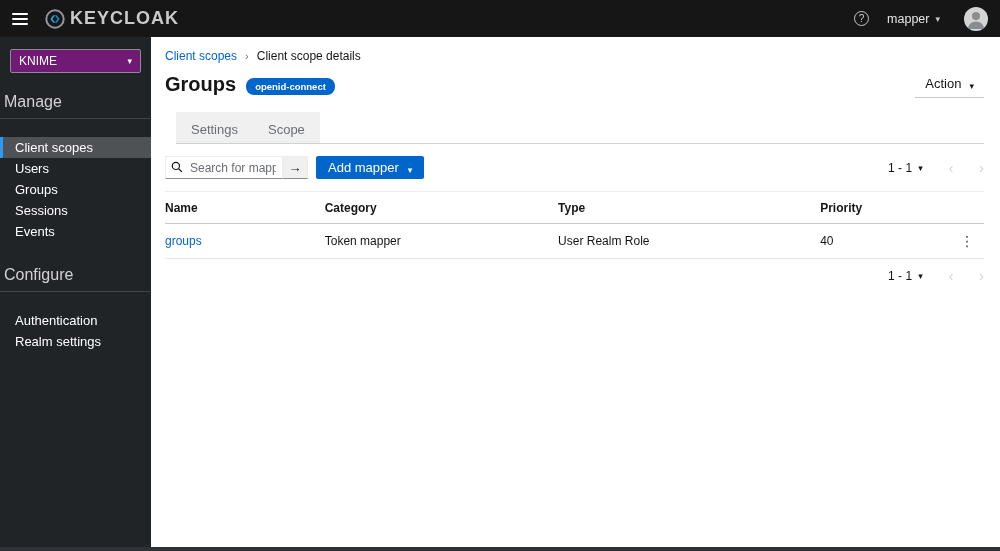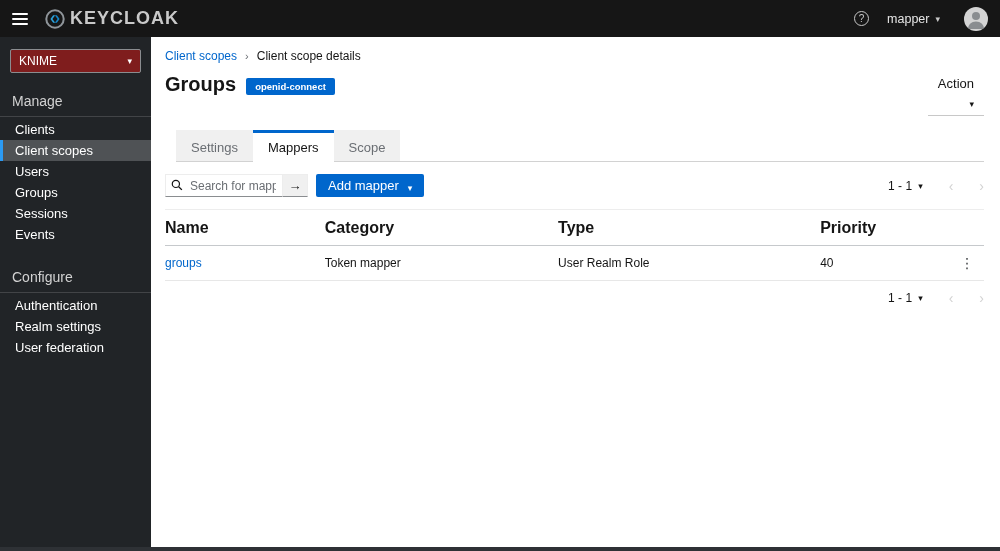--- a/index.html
+++ b/index.html
@@ -21,44 +21,44 @@
   .caret { font-size:9px; color:#c8c8c8; }
   .avatar { width:24px; height:24px; border-radius:50%; background:#d4d4d4;
     display:flex; align-items:flex-end; justify-content:center; overflow:hidden; margin-left:6px; }
 
   
   .app { display:flex; height:510px; }
   .bottom-edge { height:4px; background:#2e3135; }
 
   
   .sidebar { width:151px; background:#212427; color:#fff; flex:none; padding-top:12px; }
-  .realm-select { margin:0 10px 14px 10px; height:24px; background:#7f1d1d;
+  .realm-select { margin:0 10px 14px 10px; height:24px; background:#701a75;
     border:1px solid #8a8d90; border-radius:2px; color:#fff; font-size:12px;
     display:flex; align-items:center; padding:0 8px; cursor:pointer; }
   .realm-select .caret { margin-left:auto; color:#fff; }
-  .nav-section-title { font-size:14px; color:#d2d2d2; padding:6px 12px 7px;
-    border-bottom:1px solid rgba(255,255,255,0.15); margin-bottom:2px; }
+  .nav-section-title { font-size:16px; color:#d2d2d2; padding:6px 4px 7px;
+    border-bottom:1px solid rgba(255,255,255,0.15); margin-bottom:18px; }
   .nav-item { font-size:13px; color:#fff; padding:4px 12px; height:21px; line-height:14px;
     cursor:pointer; border-left:3px solid transparent; }
   .nav-item.selected { background:#4f5255; border-left:3px solid #2b9af3; }
   .nav-gap { height:18px; }
 
   
   .main { flex:1; background:#fff; padding:12px 16px 0 14px; }
   .breadcrumb { font-size:12px; display:flex; align-items:center; gap:8px; }
   .breadcrumb a { color:#0066cc; text-decoration:none; cursor:pointer; }
   .crumb-sep { color:#6a6e73; font-size:11px; }
   .crumb-current { color:#151515; }
 
   .title-row { display:flex; align-items:flex-start; margin-top:10px; }
   .page-title { font-size:20px; font-weight:600; color:#151515; }
   .proto-badge { background:#0066cc; color:#fff; font-size:9.5px; font-weight:bold;
-    border-radius:2px; padding:3px 9px; margin-left:10px; margin-top:5px; display:inline-block; }
+    border-radius:8px; padding:3px 9px; margin-left:10px; margin-top:5px; display:inline-block; }
   .action-dd { margin-left:auto; font-size:13px; color:#151515; cursor:pointer;
-    padding:3px 10px 6px; border-bottom:1px solid #c8c8c8; display:flex; align-items:flex-end; gap:8px;flex-direction:column; }
+    padding:3px 10px 6px; border-bottom:1px solid #c8c8c8; display:flex; align-items:flex-end; gap:8px; }
   .action-dd .caret { color:#151515; }
 
   
   .tabs { display:flex; margin-top:14px; margin-left:11px; border-bottom:1px solid #d2d2d2;align-items:center; }
   .tab { font-size:13px; padding:7px 15px 6px; background:#f0f0f0; color:#6a6e73;
     cursor:pointer; border-top:3px solid transparent; }
   .tab.active { background:#fff; color:#151515; border-top:3px solid #0066cc;
     margin-bottom:-1px; border-bottom:1px solid #fff; font-weight:400; }
 
   
@@ -78,21 +78,21 @@
   .add-btn .caret { color:#fff; }
 
   .pagination { margin-left:auto; display:flex; align-items:center; font-size:12px; color:#151515; }
   .page-range { display:flex; align-items:center; gap:6px; cursor:pointer; }
   .page-range .caret { color:#151515; }
   .pg-btn { border:none; background:none; color:#d2d2d2; font-size:14px; cursor:default;
     margin-left:26px; font-family:"Liberation Sans", sans-serif; }
 
   
   table { width:100%; border-collapse:collapse; margin-top:12px; border-top:1px solid #ededed; }
-  th { text-align:left; font-size:16px; font-weight:bold; color:#151515;
+  th { text-align:left; font-size:12px; font-weight:bold; color:#151515;
     padding:9px 0 8px; border-bottom:1px solid #c6c9cc; }
   td { font-size:12px; color:#151515; padding:9px 0; border-bottom:1px solid #e7e7e7; }
   td a { color:#0066cc; text-decoration:none; cursor:pointer; }
   .kebab { font-size:14px; color:#3c3f42; text-align:right; padding-right:10px; cursor:pointer;
     letter-spacing:0; background:none; border:none; width:100%; font-family:"Liberation Sans", sans-serif; }
   .foot-pg { margin-top:9px; display:flex; }
 </style>
 </head>
 <body>
 
@@ -127,33 +127,31 @@
 
 <div class="app">
 
   <nav class="sidebar">
     <div class="realm-select">
       <span>KNIME</span>
       <span class="caret">▾</span>
     </div>
 
     <div class="nav-section-title">Manage</div>
-    <div class="nav-item">Clients</div>
     <div class="nav-item selected">Client scopes</div>
     <div class="nav-item">Users</div>
     <div class="nav-item">Groups</div>
     <div class="nav-item">Sessions</div>
     <div class="nav-item">Events</div>
 
     <div class="nav-gap"></div>
 
     <div class="nav-section-title">Configure</div>
     <div class="nav-item">Authentication</div>
     <div class="nav-item">Realm settings</div>
-    <div class="nav-item">User federation</div>
   </nav>
 
   <main class="main">
 
     <div class="breadcrumb">
       <a>Client scopes</a>
       <span class="crumb-sep">›</span>
       <span class="crumb-current">Client scope details</span>
     </div>
 
@@ -161,21 +159,20 @@
       <h1 class="page-title">Groups</h1>
       <span class="proto-badge">openid-connect</span>
       <div class="action-dd">
         <span>Action</span>
         <span class="caret">▾</span>
       </div>
     </div>
 
     <div class="tabs">
       <div class="tab">Settings</div>
-      <div class="tab active">Mappers</div>
       <div class="tab">Scope</div>
     </div>
 
     <div class="toolbar">
       <div class="search-wrap">
         <svg class="search-icon" width="12" height="12" viewBox="0 0 16 16">
           <circle cx="6.5" cy="6.5" r="4.8" fill="none" stroke="#151515" stroke-width="1.6"></circle>
           <line x1="10.2" y1="10.2" x2="14.5" y2="14.5" stroke="#151515" stroke-width="1.8"></line>
         </svg>
         <input class="search-input" placeholder="Search for mapper" style="">

